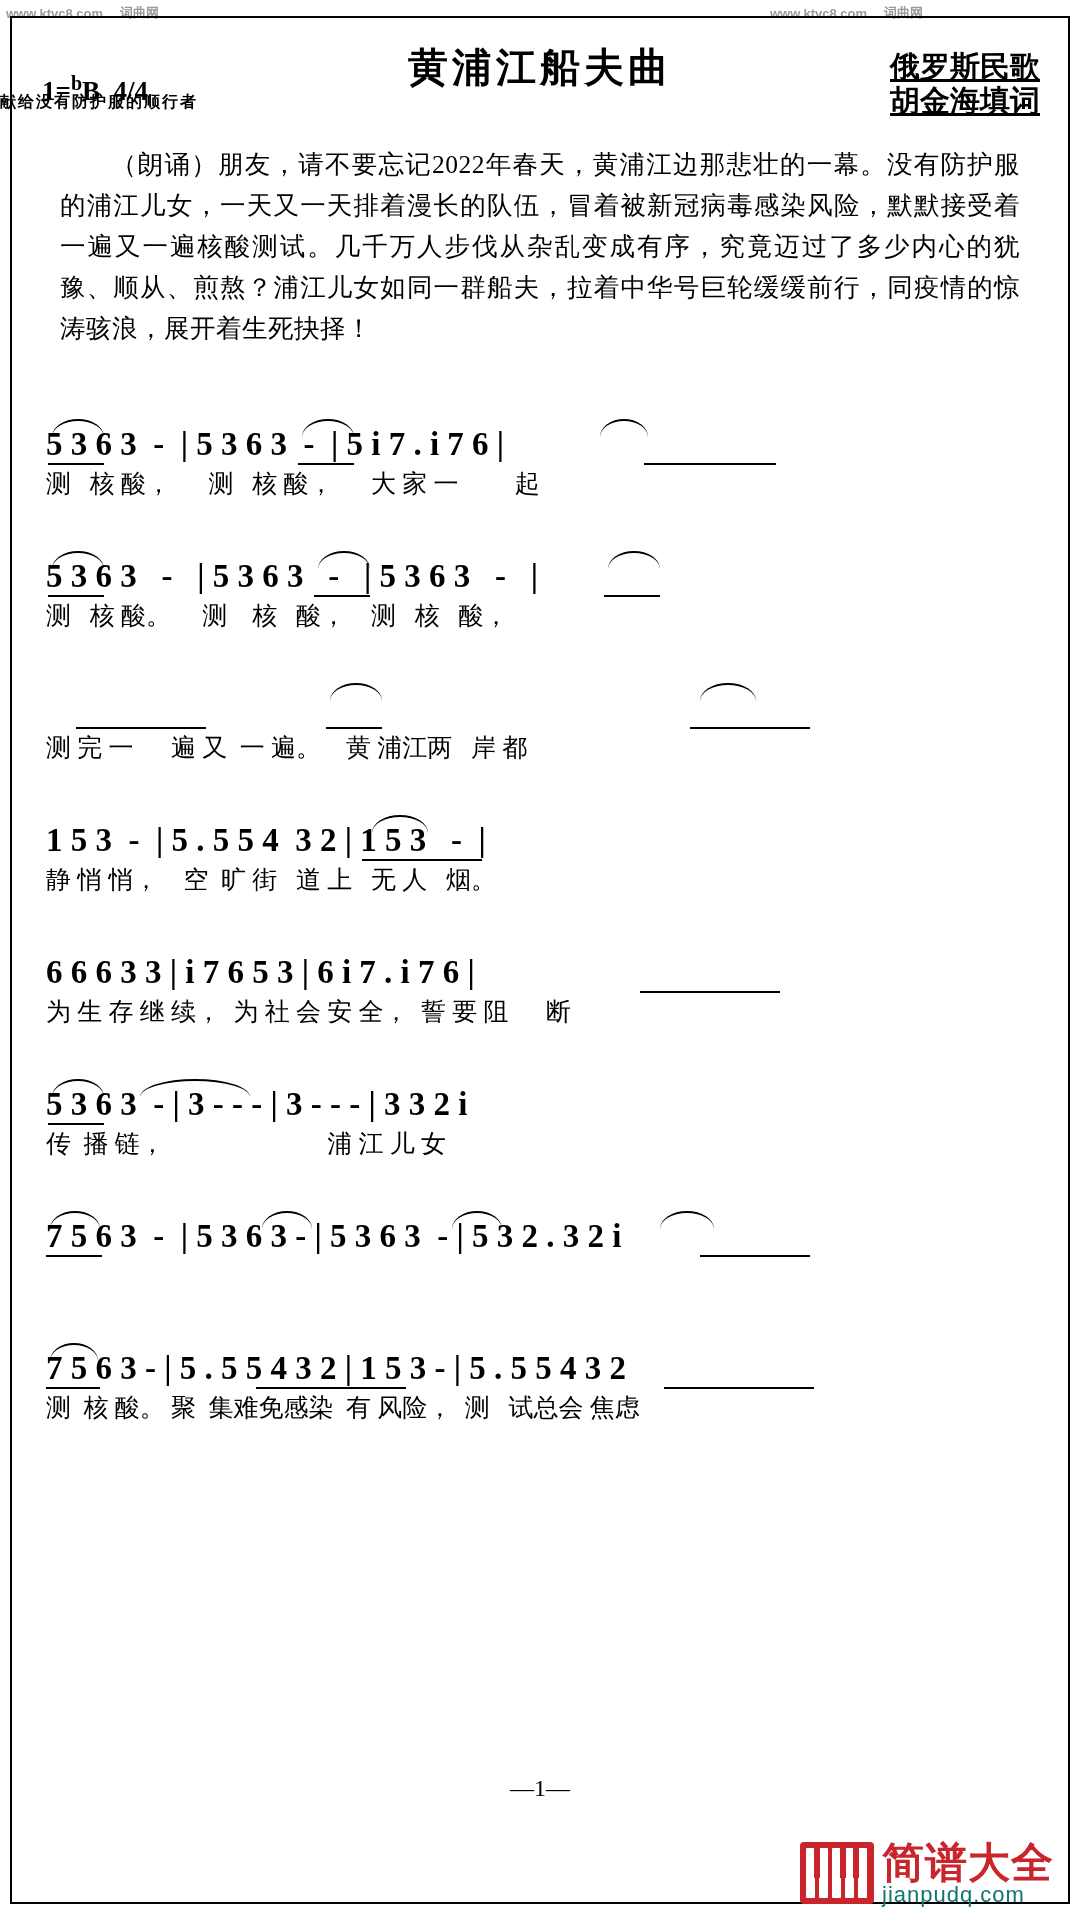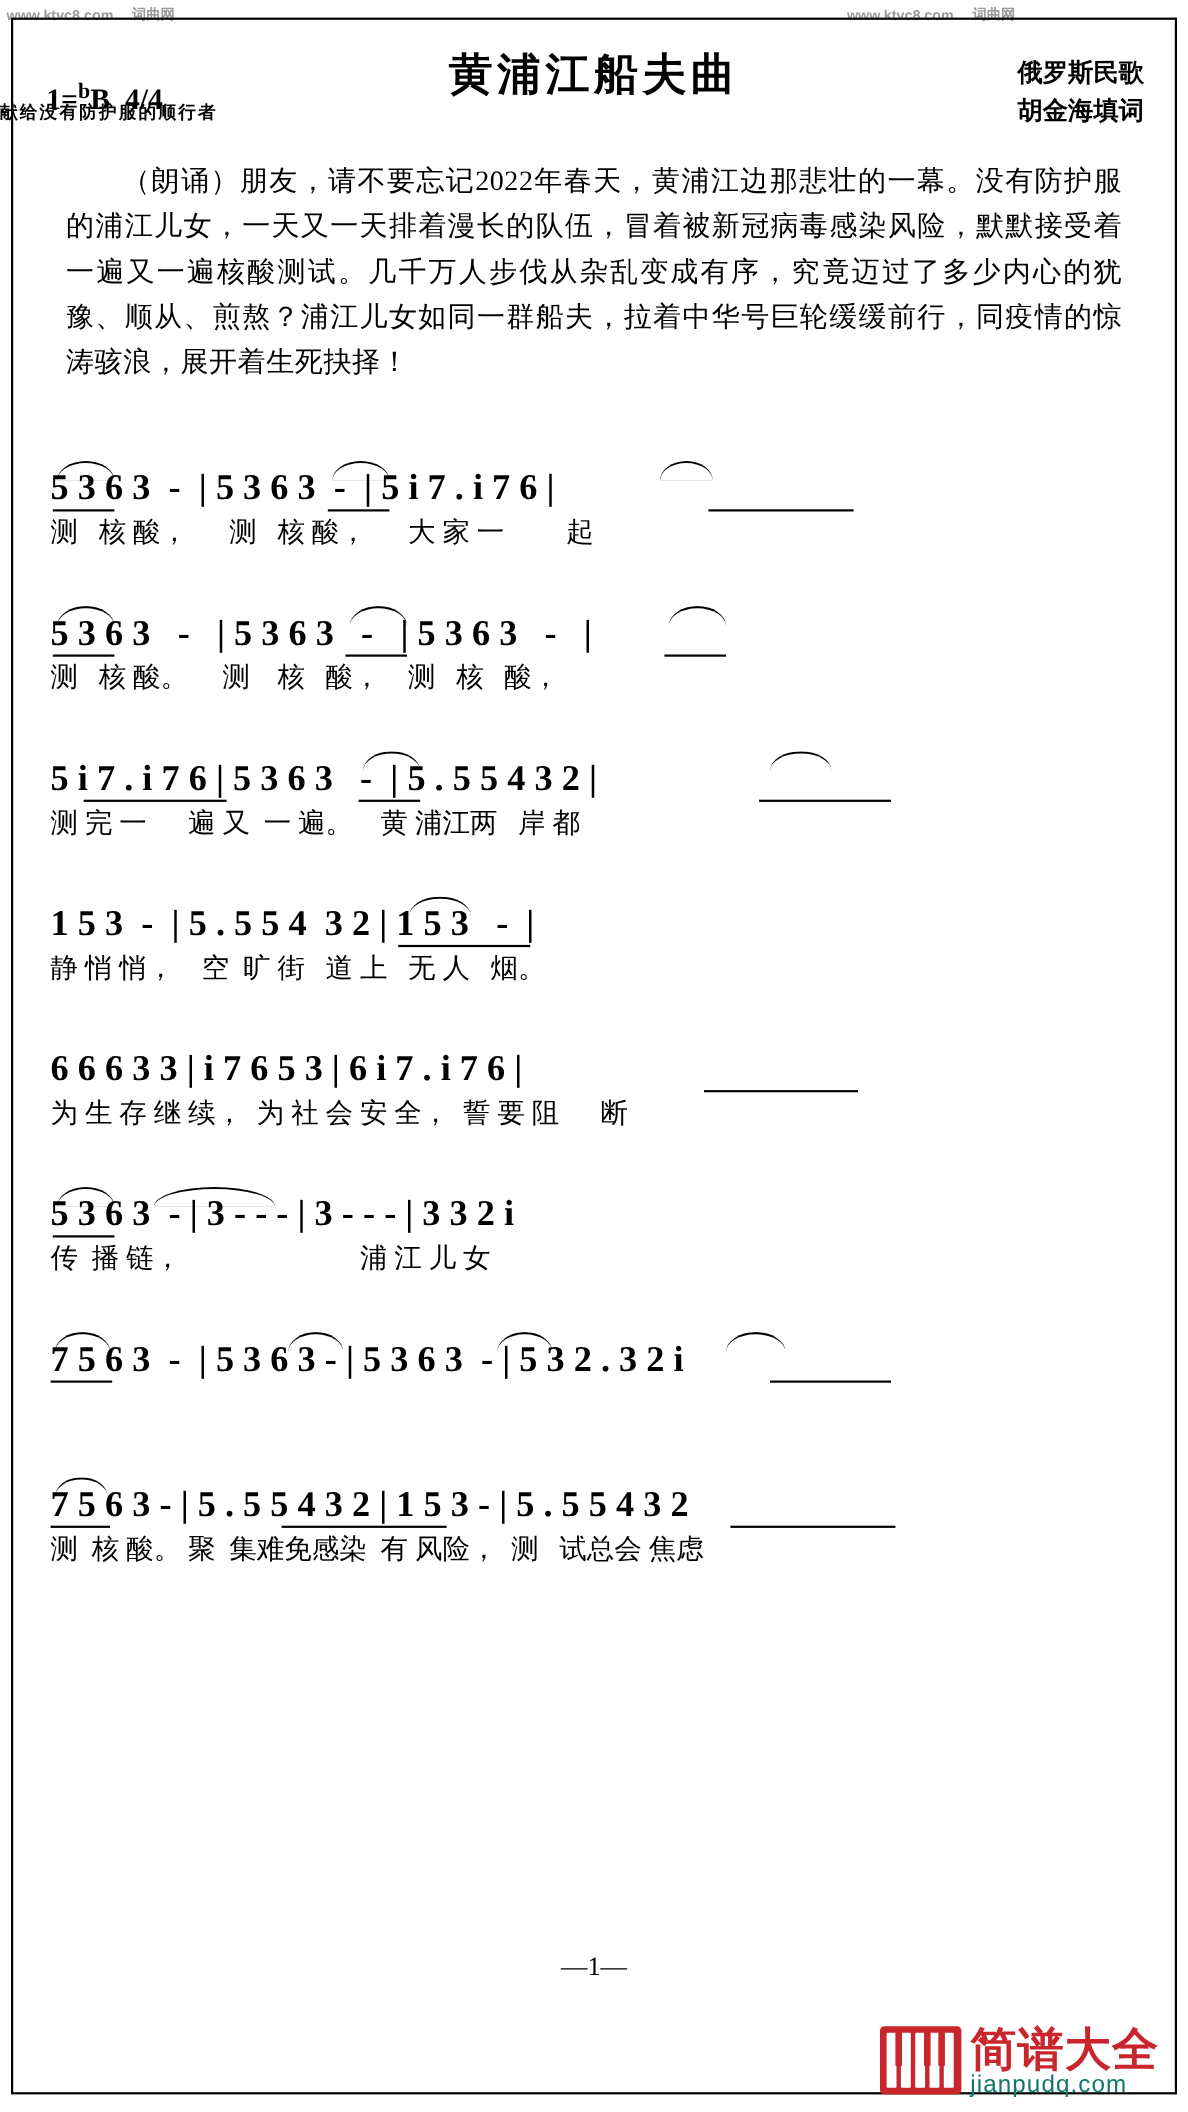--- a/index.html
+++ b/index.html
@@ -37,21 +37,21 @@
     font-size:16px;font-weight:bold;letter-spacing:2px;
   }
   .keysig{
     position:absolute;left:42px;top:72px;
     font-size:27px;font-weight:bold;
     font-family:"Liberation Serif",serif;
   }
   .keysig .flat{font-size:20px;vertical-align:super;}
   .credits{
     position:absolute;right:40px;top:50px;text-align:center;
-    font-size:23px;line-height:34px;font-weight:bold;
+    font-size:30px;line-height:34px;font-weight:bold;text-decoration:underline;
   }
 
   
   .recite{
     position:absolute;left:60px;top:144px;width:960px;
     font-size:25.5px;line-height:41px;
     text-align:justify;text-align-last:left;
     text-indent:2em;
     letter-spacing:0.5px;
   }
@@ -169,21 +169,20 @@
       <div class="slur" style="left:608px;top:14px;width:52px;"></div>
       <div class="beam" style="left:48px;top:58px;width:56px;"></div>
       <div class="beam" style="left:314px;top:58px;width:56px;"></div>
       <div class="beam" style="left:604px;top:58px;width:56px;"></div>
     </div>
     <div class="row-lyrics">测   核 酸。     测    核   酸，    测   核   酸，</div>
   </div>
 
   <div class="sys">
     <div class="row-notes">
-      <div class="notes">5 i 7 . i 7 6 | 5 3 6 3   -  | 5 . 5 5 4 3 2 |</div>
       <div class="slur" style="left:330px;top:14px;width:52px;"></div>
       <div class="slur" style="left:700px;top:14px;width:56px;"></div>
       <div class="beam" style="left:76px;top:58px;width:130px;"></div>
       <div class="beam" style="left:326px;top:58px;width:56px;"></div>
       <div class="beam" style="left:690px;top:58px;width:120px;"></div>
     </div>
     <div class="row-lyrics">测 完 一      遍 又  一 遍。    黄 浦江两   岸 都</div>
   </div>
 
   <div class="sys">

